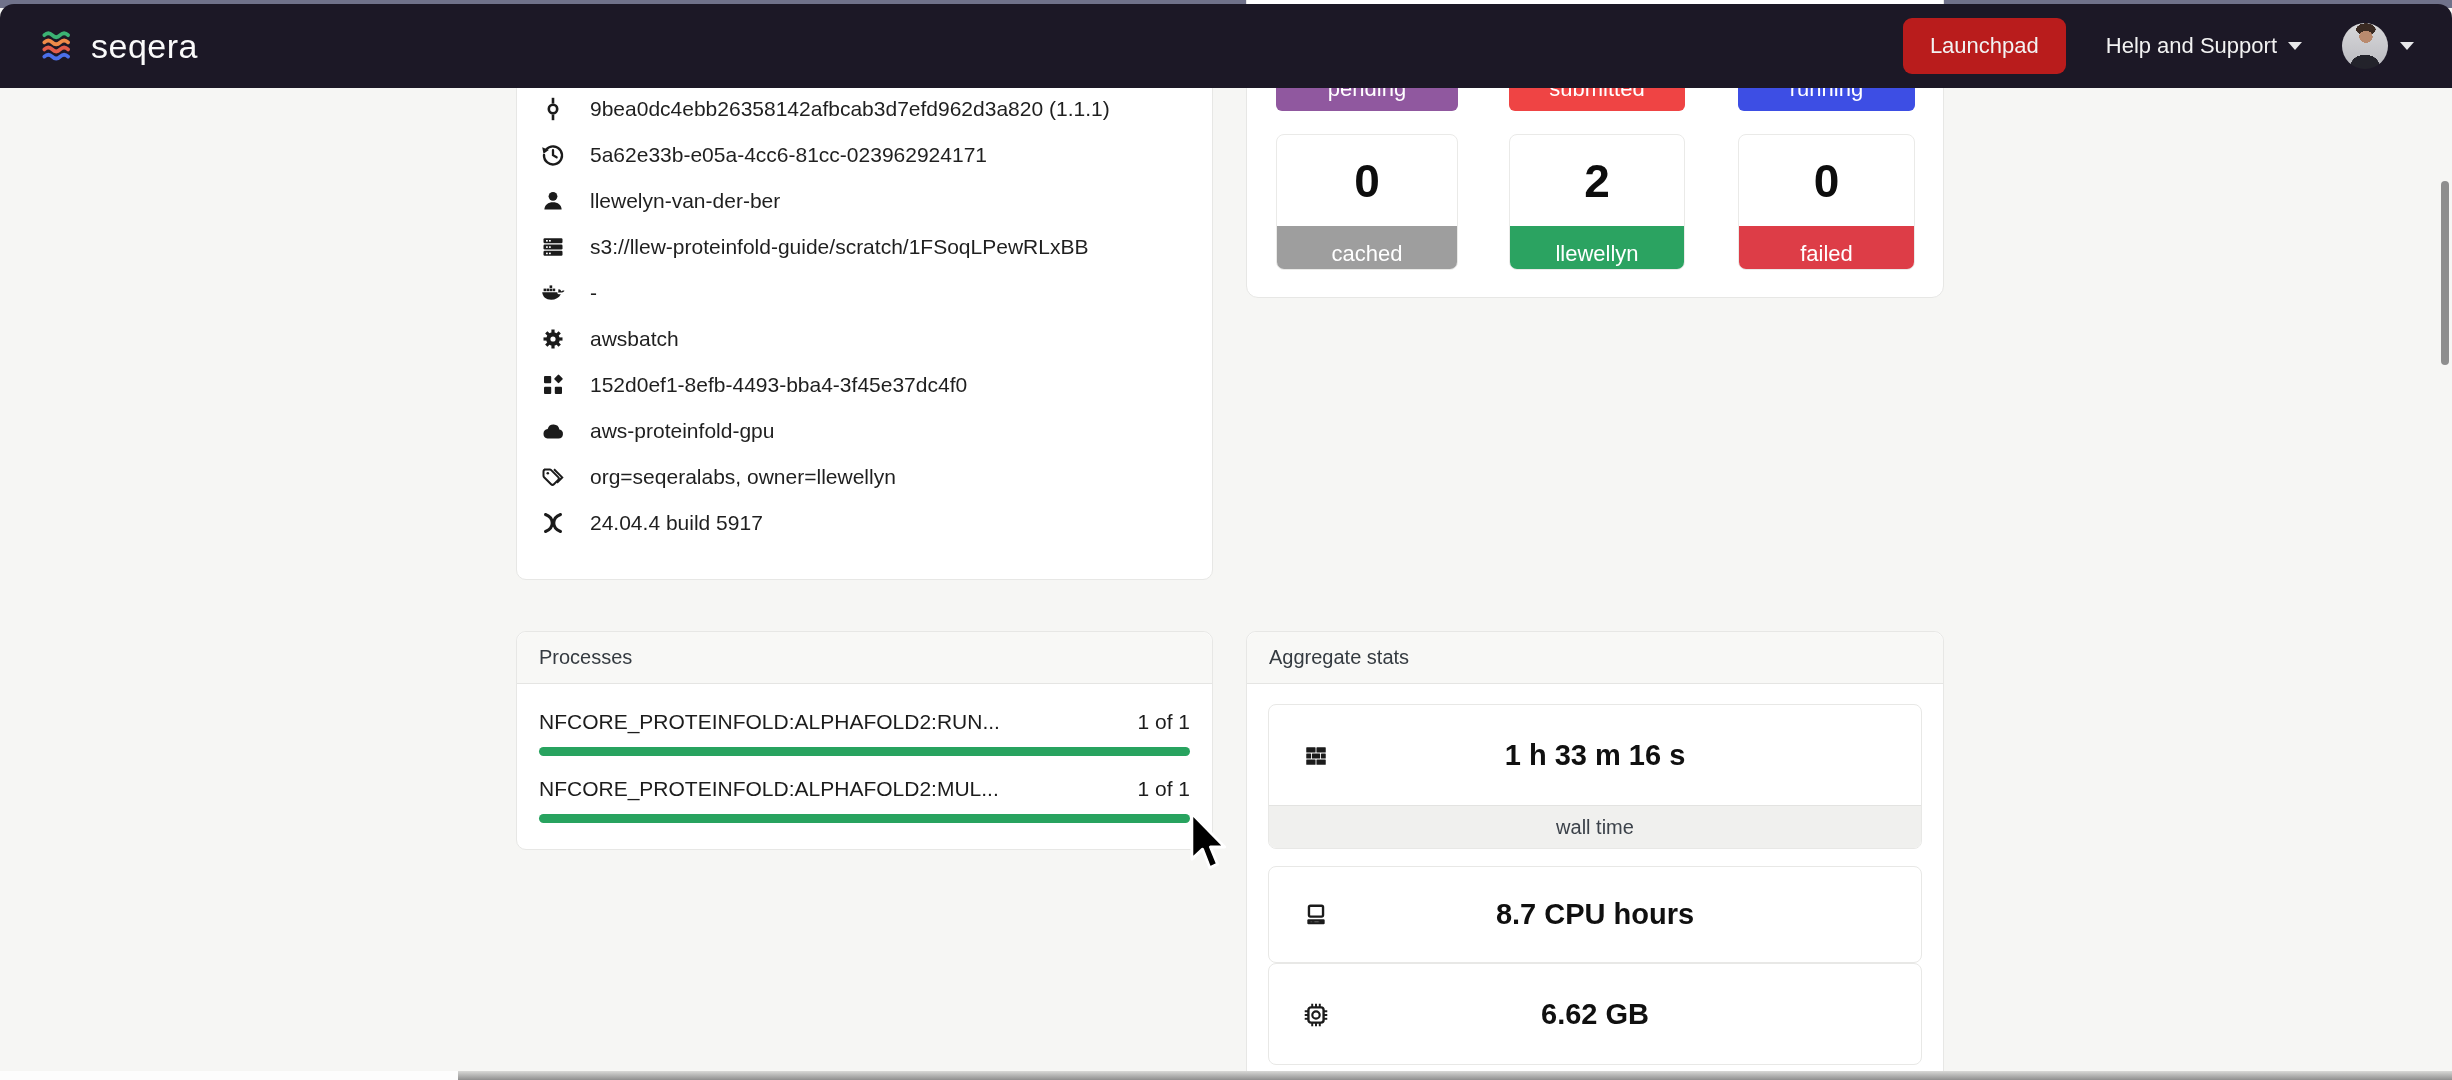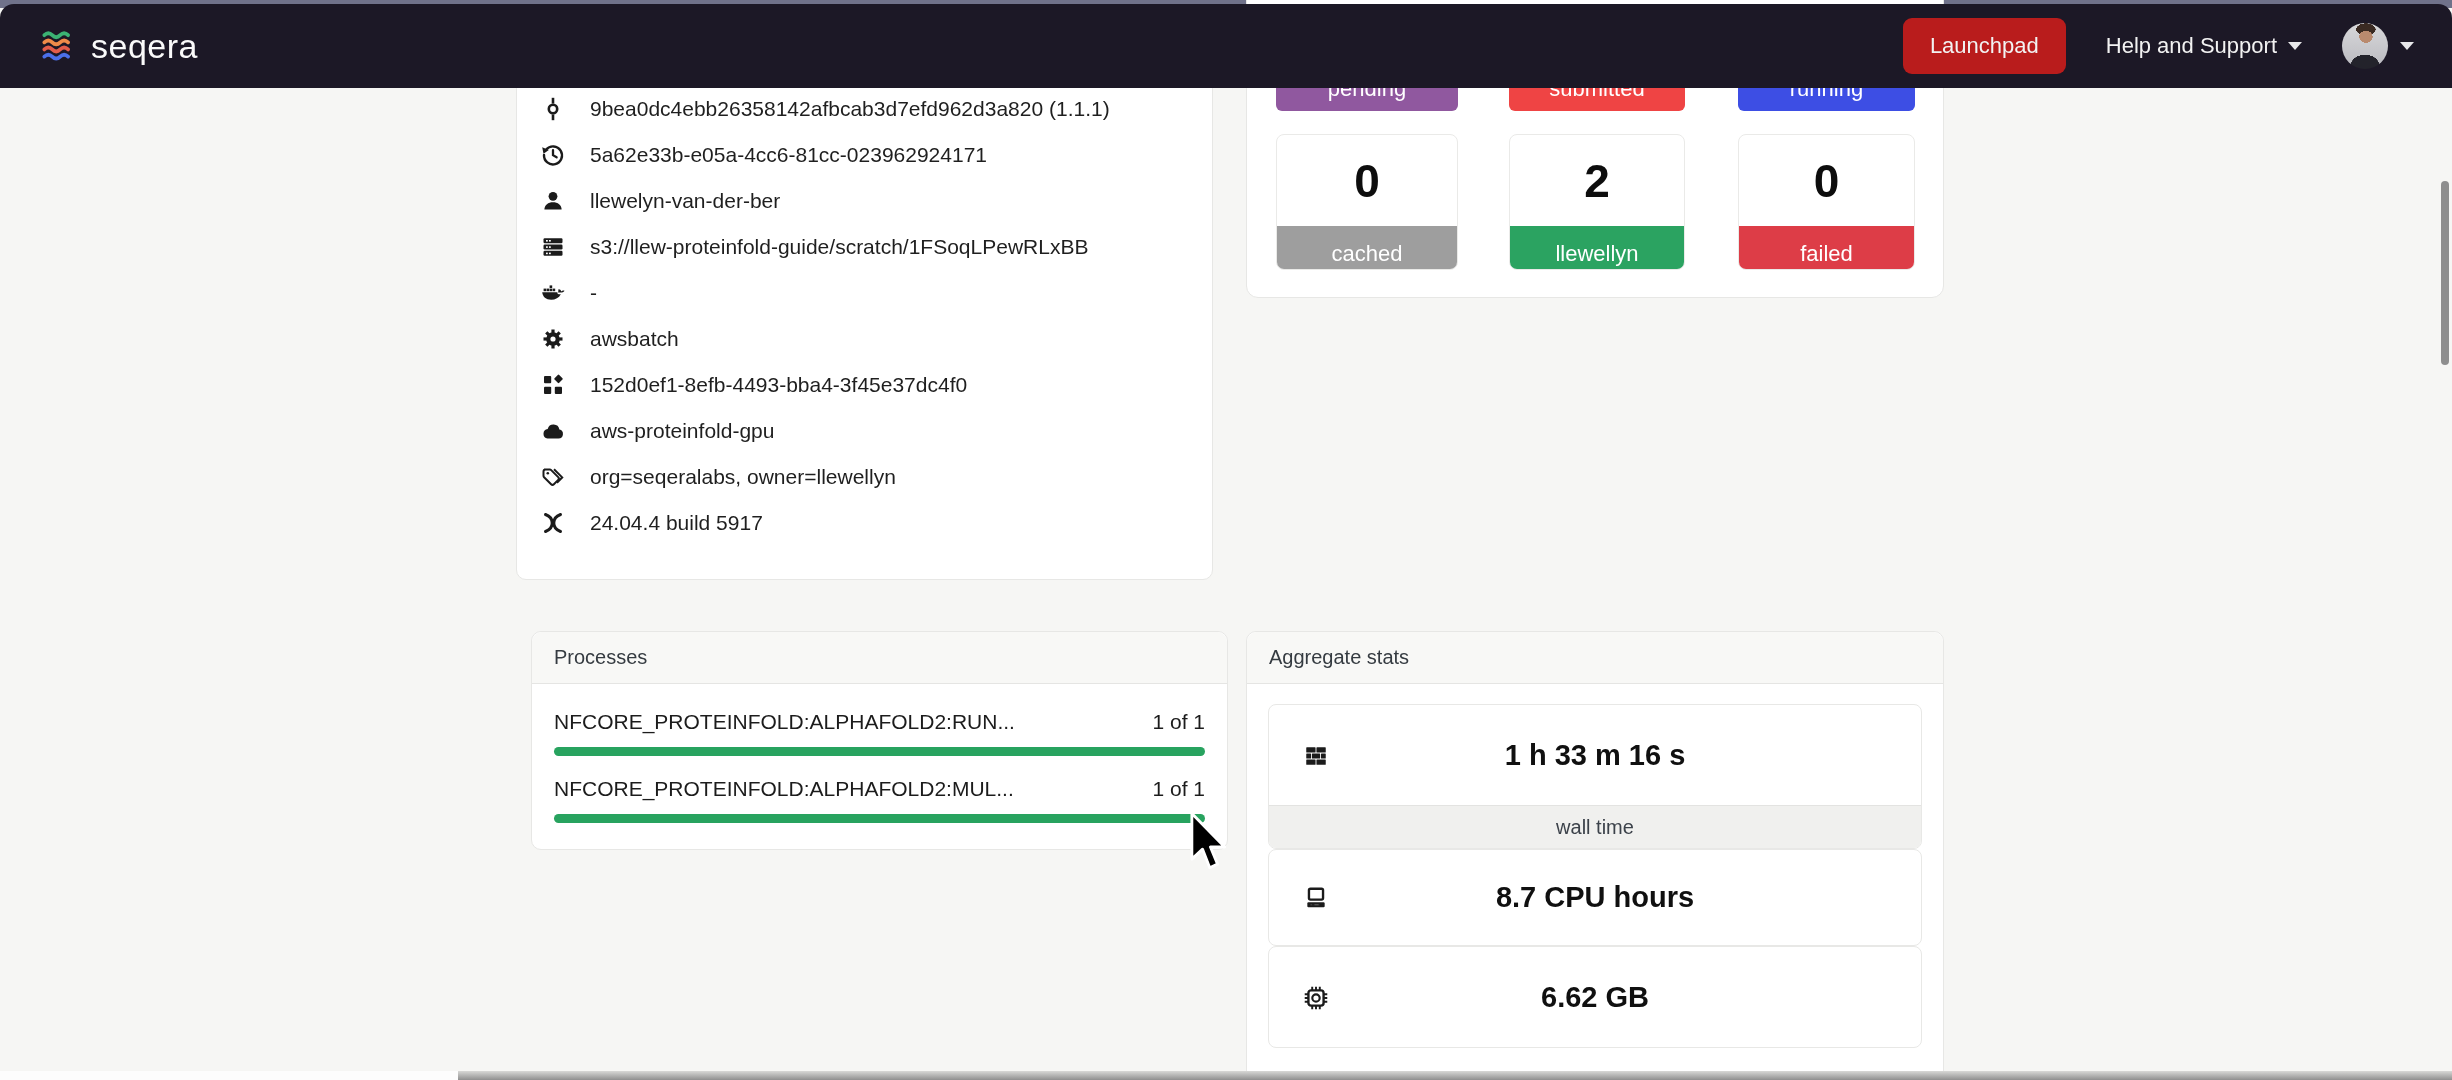--- a/index.html
+++ b/index.html
@@ -50,38 +50,38 @@
   .strip-1 { left:262px; width:176px; }
   .strip-2 { left:491px; width:177px; }
   .stat-card { position:absolute; top:173px; height:136px; background:#fff; border:1px solid #eaeae8;
                border-radius:8px; overflow:hidden; }
   .stat-card .count { height:91px; display:flex; align-items:center; justify-content:center;
                       font-size:46px; font-weight:bold; color:#0d0d0d; }
   .stat-card .count-label { height:55px; display:flex; align-items:center; justify-content:center;
                             color:#fff; font-size:22px; }
 
   
-  .processes-card { left:531px; top:631px; width:697px; height:219px; }
+  .processes-card { left:516px; top:631px; width:697px; height:219px; }
   .proc-body { padding:18px 22px 0 22px; }
   .proc-row-top { display:flex; justify-content:space-between; align-items:baseline; margin-top:8px; }
   .proc-name { font-size:21px; color:#1c1c1c; }
   .proc-progress { font-size:21px; color:#1c1c1c; }
   .proc-bar { height:9px; border-radius:5px; margin-top:13px; }
   .proc-row + .proc-row .proc-row-top { margin-top:21px; }
 
   
   .aggregate-card { left:1246px; top:631px; width:698px; height:460px; border-radius:10px 10px 0 0; }
   .agg-body { padding:20px 21px 0 21px; }
   .stat-box { position:relative; border:1px solid #e8e8e6; border-radius:8px; overflow:hidden; background:#fff; }
   .stat-box .stat-value { display:flex; align-items:center; justify-content:center;
                           font-size:29px; font-weight:bold; color:#101010; }
   .stat-box .stat-icon { position:absolute; left:34px; color:#1b1b1b; }
   .stat-box .stat-label { height:43px; background:#f0f0ee; border-top:1px solid #e3e3e1; display:flex;
                           align-items:center; justify-content:center; font-size:20px; color:#3c424a; }
-  .box-wall  { } .box-wall .stat-value { height:100px; }
+  .box-wall  { margin-bottom:17px; } .box-wall .stat-value { height:100px; }
   .box-cpu   { margin-bottom:0; } .box-cpu .stat-value { height:95px; }
   .box-mem .stat-value { height:100px; }
   .box-wall .stat-icon { top:38px; } .box-cpu .stat-icon { top:35px; } .box-mem .stat-icon { top:38px; }
 
   
   .scrollbar-thumb { position:absolute; right:3px; top:181px; width:8px; height:184px; background:#8e8e8e;
                      border-radius:4px; z-index:60; }
   .mouse-cursor { position:absolute; left:1188px; top:812px; z-index:100; }
   .bottom-strip { position:absolute; left:458px; right:0; bottom:0; height:9px;
                   background:linear-gradient(180deg,#d8d8d6,#8f8f8f); z-index:40; }

